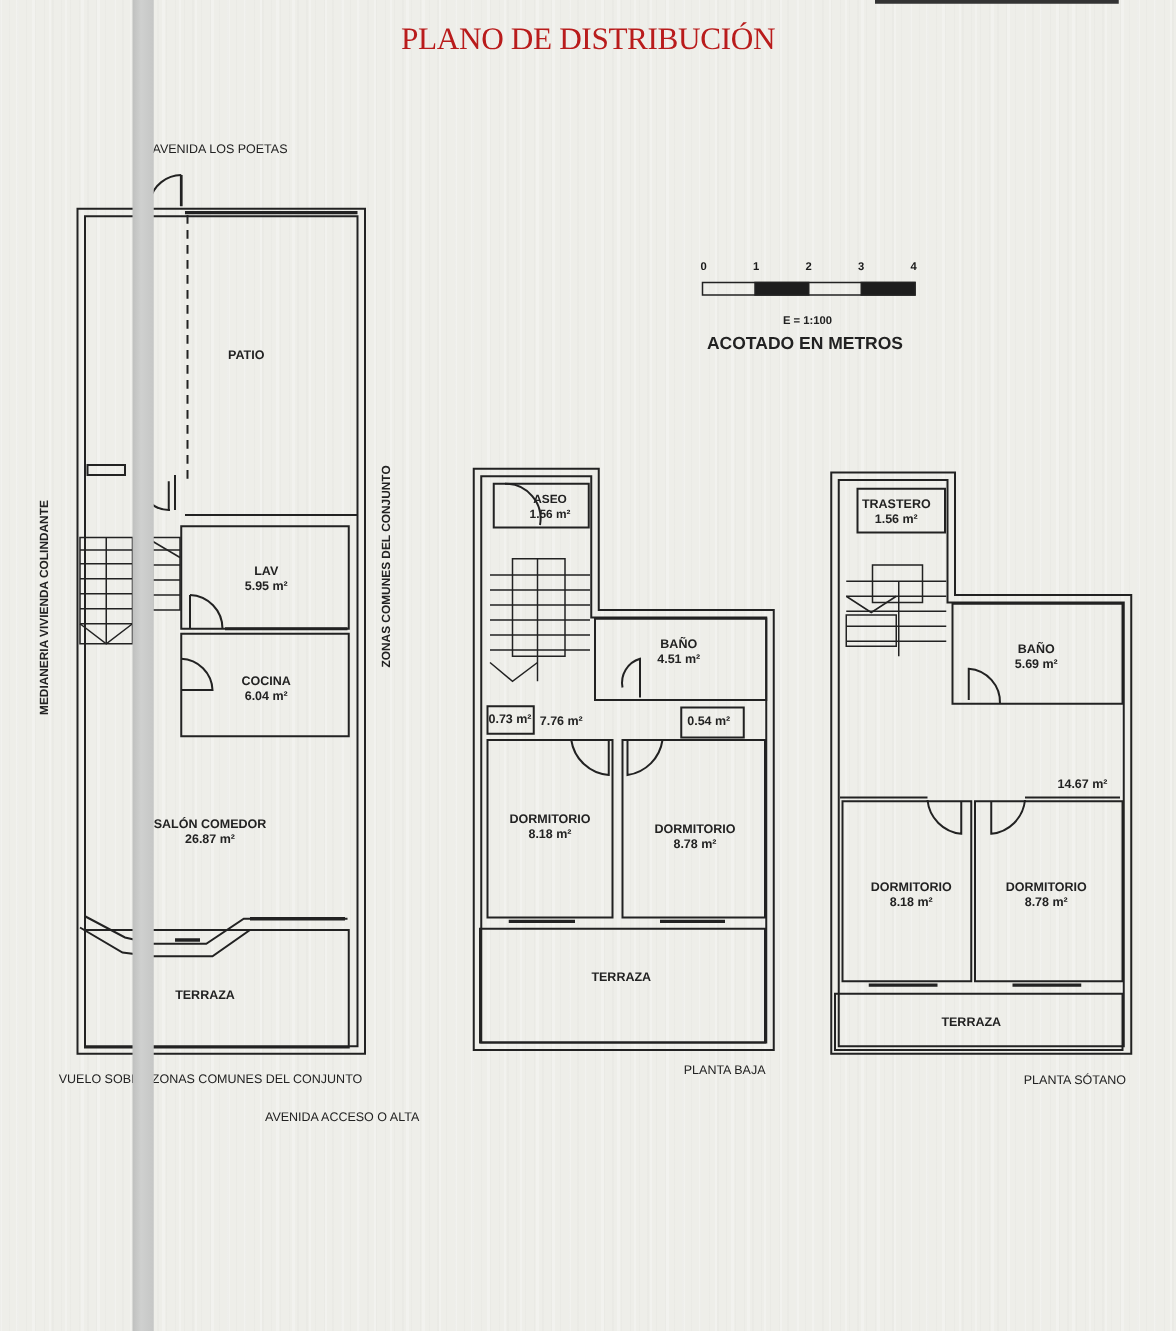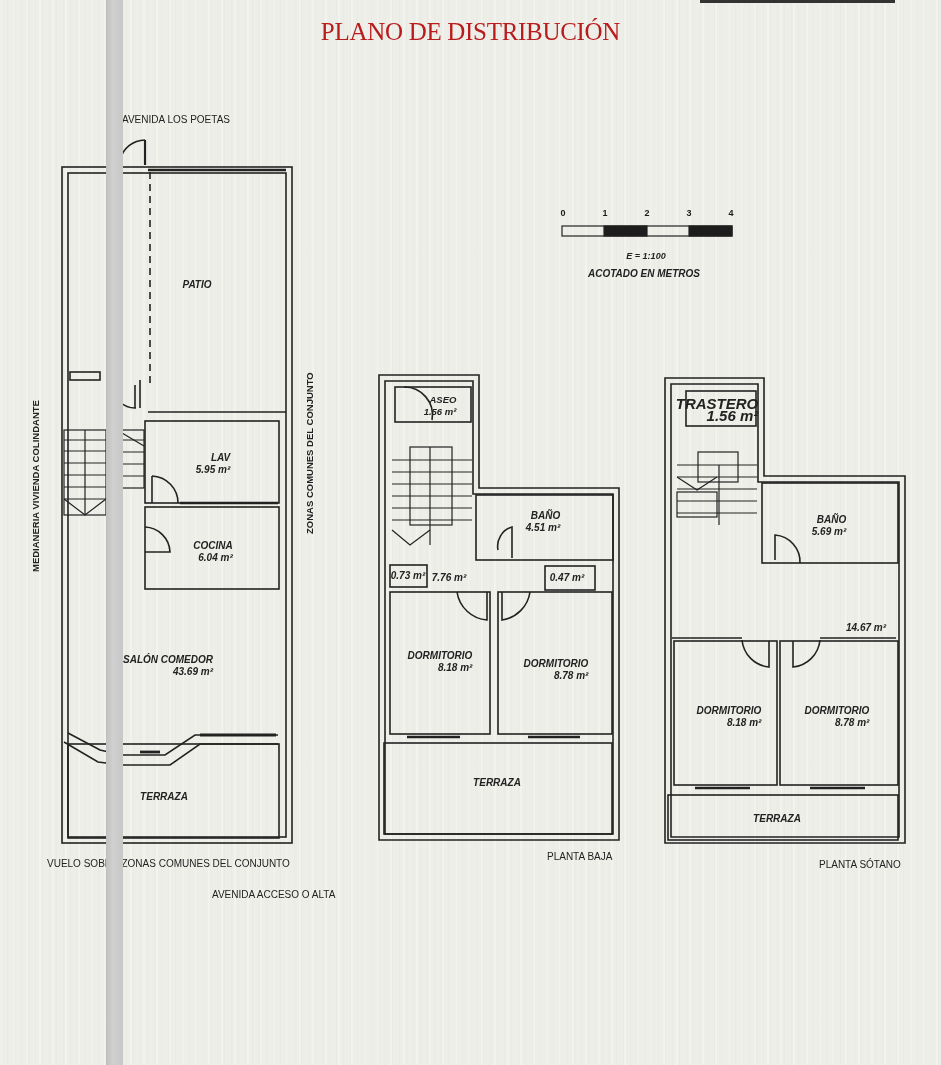--- a/index.html
+++ b/index.html
@@ -21,22 +21,22 @@
     z-index:5;
   }
   .top-rule { position:absolute; left:700px; top:0; width:195px; height:3px; background:#333; }
   .title {
     position:absolute; left:0; width:941px; top:18px; text-align:center;
     font-family:"Liberation Serif", serif; font-size:25px; letter-spacing:-0.3px;
     color:#b91c1c;
   }
   svg.plan { position:absolute; left:0; top:0; }
   .lbl {
-    position:absolute; font-size:10px; font-weight:bold; text-align:right;
-    line-height:12px; color:#222; white-space:nowrap; transform:translateX(-50%);font-style:italic;
+    position:absolute; font-size:10px; font-weight:bold; text-align:center;
+    line-height:12px; color:#222; white-space:nowrap; transform:translateX(-50%);
   }
   .lbl .area { font-weight:bold; display:block; }
   .vlbl {
     position:absolute; font-size:9.5px; font-weight:bold; color:#222; white-space:nowrap;
     transform-origin:left top; transform:rotate(-90deg);
   }
   .note { position:absolute; font-size:10px; font-weight:normal; color:#222; white-space:nowrap; }
   .scale-num { position:absolute; font-size:9px; font-weight:bold; transform:translateX(-50%); }
 </style>
 </head>
@@ -163,52 +163,52 @@
 
 <div class="binding-strip"></div>
 
 <div>
   <span class="scale-num" style="left:563px;top:208px">0</span>
   <span class="scale-num" style="left:605px;top:208px">1</span>
   <span class="scale-num" style="left:647px;top:208px">2</span>
   <span class="scale-num" style="left:689px;top:208px">3</span>
   <span class="scale-num" style="left:731px;top:208px">4</span>
   <span class="lbl" style="left:646px;top:250px;font-size:9px">E = 1:100</span>
-  <span class="lbl" style="left:644px;top:268px;font-size:10px">ACOTADO EN METROS</span>
+  <span class="lbl" style="left:644px;top:268px;font-size:14px">ACOTADO EN METROS</span>
 </div>
 
 <div class="note" style="left:122px;top:114px">AVENIDA LOS POETAS</div>
 <div class="vlbl" style="left:30px;top:572px">MEDIANERIA VIVIENDA COLINDANTE</div>
 <div class="vlbl" style="left:304px;top:534px">ZONAS COMUNES DEL CONJUNTO</div>
 <div class="note" style="left:47px;top:858px">VUELO SOBRE ZONAS COMUNES DEL CONJUNTO</div>
 
 <div class="lbl" style="left:197px;top:279px"><span>PATIO</span></div>
 <div class="lbl" style="left:213px;top:452px"><span>LAV</span><span class="area">5.95 m²</span></div>
 <div class="lbl" style="left:213px;top:540px"><span>COCINA</span><span class="area">6.04 m²</span></div>
-<div class="lbl" style="left:168px;top:654px"><span>SALÓN COMEDOR</span><span class="area">43.69 m²</span></div>
+<div class="lbl" style="left:168px;top:654px"><span>SALÓN COMEDOR</span><span class="area">26.87 m²</span></div>
 <div class="lbl" style="left:164px;top:791px"><span>TERRAZA</span></div>
 <div class="note" style="left:212px;top:889px">AVENIDA ACCESO O ALTA</div>
 
 <div class="lbl" style="left:440px;top:394px;font-size:9.5px"><span>ASEO</span><span class="area">1.56 m²</span></div>
 <div class="lbl" style="left:543px;top:510px"><span>BAÑO</span><span class="area">4.51 m²</span></div>
 <div class="lbl" style="left:408px;top:570px">
     <span class="area">0.73 m²</span>
   </div>
 <div class="lbl" style="left:449px;top:572px">
     <span class="area">7.76 m²</span>
   </div>
 <div class="lbl" style="left:567px;top:572px">
-    <span class="area">0.47 m²</span>
+    <span class="area">0.54 m²</span>
   </div>
 <div class="lbl" style="left:440px;top:650px"><span>DORMITORIO</span><span class="area">8.18 m²</span></div>
 <div class="lbl" style="left:556px;top:658px"><span>DORMITORIO</span><span class="area">8.78 m²</span></div>
 <div class="lbl" style="left:497px;top:777px"><span>TERRAZA</span></div>
 <div class="note" style="left:547px;top:851px">PLANTA BAJA</div>
 
-<div class="lbl" style="left:717px;top:398px;font-size:15px"><span>TRASTERO</span><span class="area">1.56 m²</span></div>
+<div class="lbl" style="left:717px;top:398px;font-size:10px"><span>TRASTERO</span><span class="area">1.56 m²</span></div>
 <div class="lbl" style="left:829px;top:514px"><span>BAÑO</span><span class="area">5.69 m²</span></div>
 <div class="lbl" style="left:866px;top:622px">
     <span class="area">14.67 m²</span>
   </div>
 <div class="lbl" style="left:729px;top:705px"><span>DORMITORIO</span><span class="area">8.18 m²</span></div>
 <div class="lbl" style="left:837px;top:705px"><span>DORMITORIO</span><span class="area">8.78 m²</span></div>
 <div class="lbl" style="left:777px;top:813px"><span>TERRAZA</span></div>
 <div class="note" style="left:819px;top:859px">PLANTA SÓTANO</div>
 
 </body></html>

